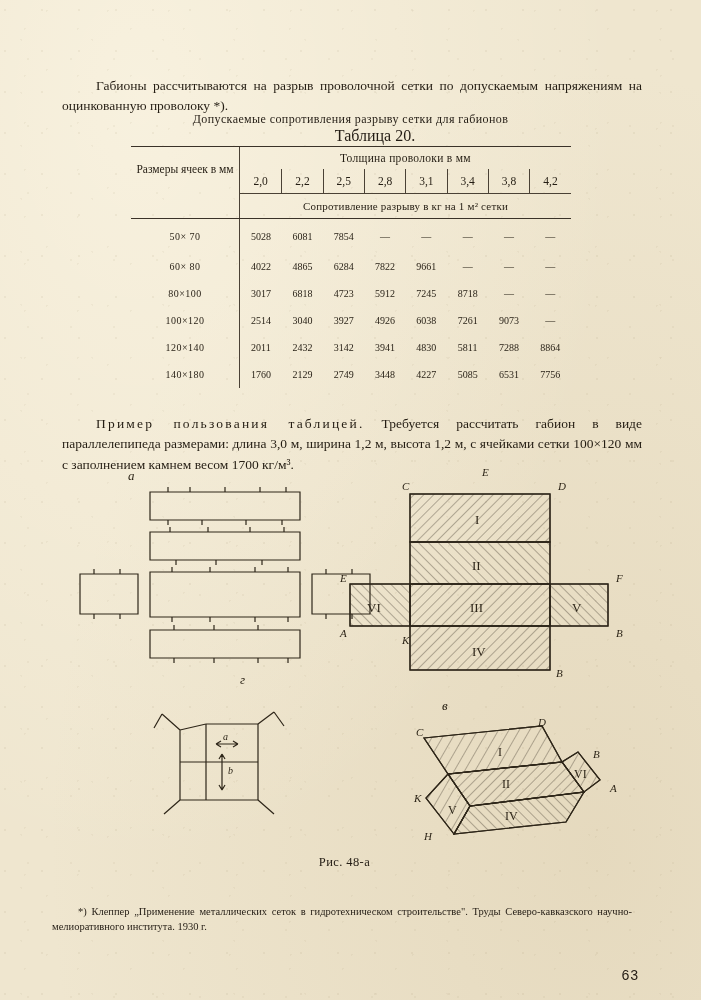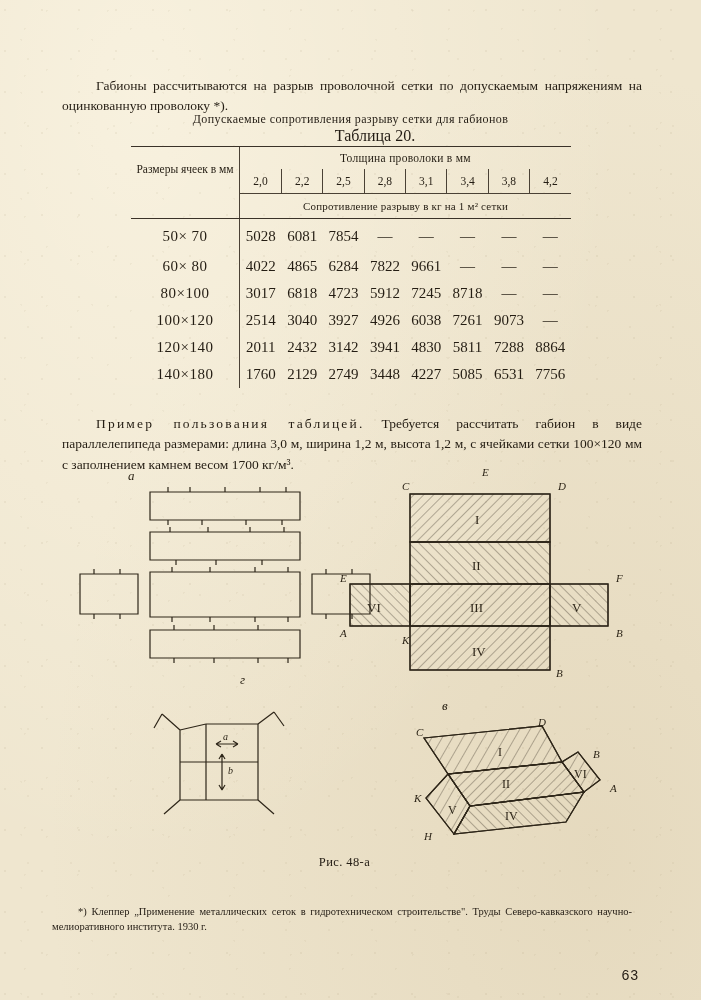--- a/index.html
+++ b/index.html
@@ -79,21 +79,21 @@
   .vline { border-left: 1px solid #4a4135; }
   .hdr-left {
     width: 108px;
     line-height: 1.35;
     font-size: 11.5px;
     vertical-align: middle;
   }
   .sub-th { height: 24px; font-size: 11.5px; }
   .spanhdr { height: 22px; font-size: 11.5px; letter-spacing: .3px; }
   .spanhdr2 { height: 24px; font-size: 11px; letter-spacing: .2px; }
-  .datarow td { height: 27px; font-size: 15px; margin-top: 18px; }
+  .datarow td { height: 27px; font-size: 10px; margin-top: 18px; }
   .rowlabel { text-align: center; letter-spacing: .5px; }
   .dash { font-size: 12px; }
   
   #example {
     left: 62px;
     top: 400px;
     width: 580px;
   }
   #example .sp { letter-spacing: 2.2px; }
   #example .indent { display: inline-block; width: 34px; }

